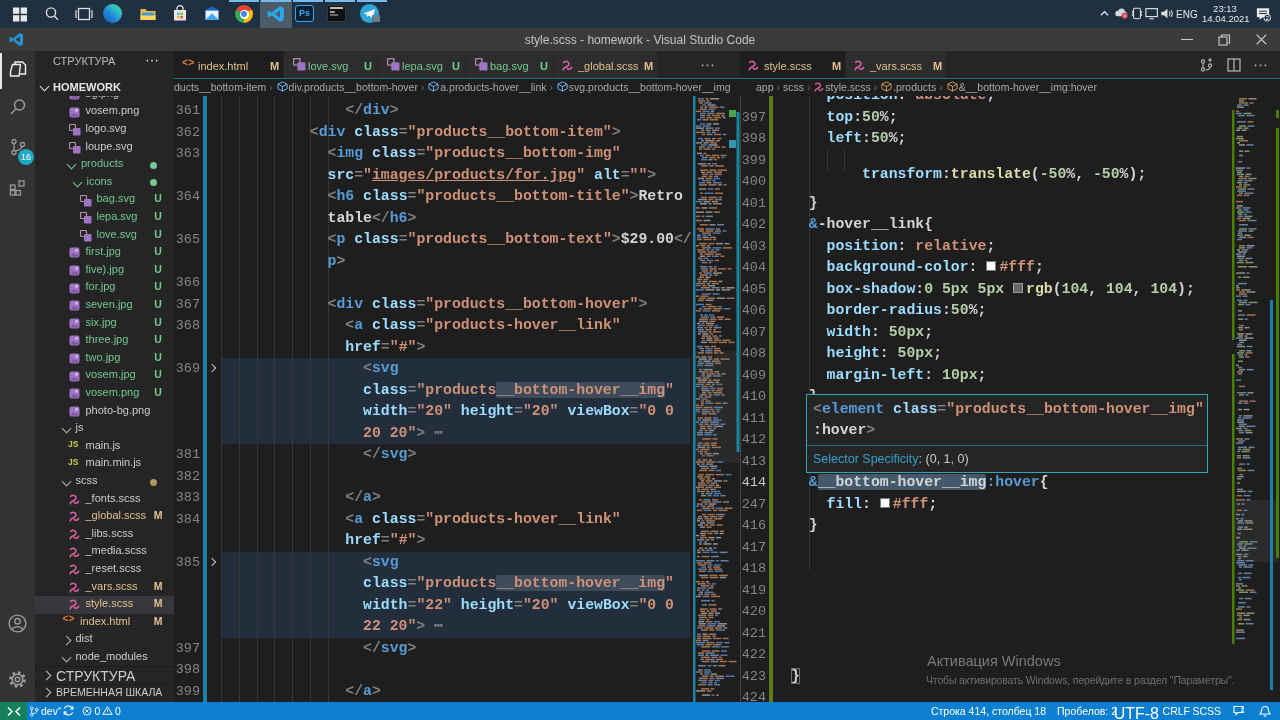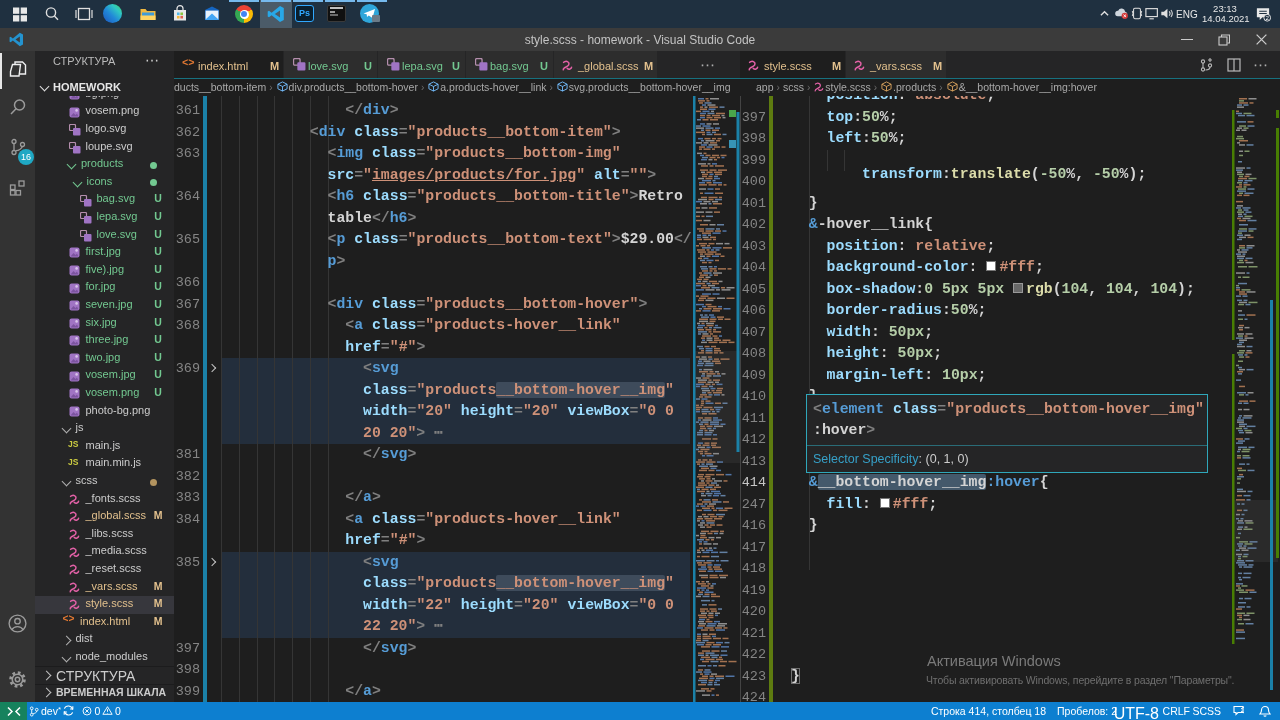--- a/index.html
+++ b/index.html
@@ -321,21 +321,21 @@
 <div class="badge" style="left:116px;top:563.8px;color:#e2c08d">M</div>
 <div class="abs chev right" style="left:27.5px;top:585.5px;border-color:#b0b0b0"></div>
 <div class="tree" style="left:40.5px;top:581.4px;color:#cccccc">dist</div>
 <div class="abs chev down" style="left:27.5px;top:603.1px;border-color:#b0b0b0"></div>
 <div class="tree" style="left:40.5px;top:599.0px;color:#cccccc">node_modules</div>
 <div class="abs" style="left:0;top:615.4px;width:139px;height:17.6px;background:#252526;border-top:1px solid #1c1c1d"></div>
 <div class="abs chev right" style="left:8px;top:620.7px;border-color:#c0c0c0"></div>
 <div class="abs" style="left:21px;top:617.4px;font-size:14px;font-weight:400;color:#cccccc">СТРУКТУРА</div>
 <div class="abs" style="left:0;top:633.0px;width:139px;height:17.6px;background:#252526;border-top:1px solid #1c1c1d"></div>
 <div class="abs chev right" style="left:8px;top:638.3px;border-color:#c0c0c0"></div>
-<div class="abs" style="left:21px;top:635.0px;font-size:10.5px;font-weight:700;color:#cccccc">ВРЕМЕННАЯ ШКАЛА</div>
+<div class="abs" style="left:21px;top:635.0px;font-size:10.5px;font-weight:400;color:#cccccc">ВРЕМЕННАЯ ШКАЛА</div>
 </div>
 <div class="abs" style="left:174px;top:51px;width:566px;height:28px;background:#252526"></div>
 <div class="abs" style="left:174px;top:51px;width:109px;height:28px;background:#1e1e1e"></div>
 <div class="abs" style="left:182px;top:57px;color:#e37933;font-size:10.5px;font-weight:700;font-family:'Liberation Mono',monospace">&lt;&gt;</div>
 <div class="abs" style="left:198px;top:59.5px;font-size:11px;color:#e2c08d">index.html</div>
 <div class="abs" style="left:270px;top:59.5px;font-size:11px;font-weight:700;color:#e2c08d">M</div>
 <div class="abs" style="left:284px;top:51px;width:93px;height:28px;background:#2d2d2d"></div>
 <svg class="abs" style="left:293px;top:58px;width:13px;height:13px" viewBox="0 0 12 12">
     <rect x="0.5" y="0.5" width="6" height="6" rx="1" fill="none" stroke="#b48ead" stroke-width="1.2"></rect>
     <rect x="4" y="4" width="7.5" height="7.5" rx="1" fill="#a074c4"></rect>

